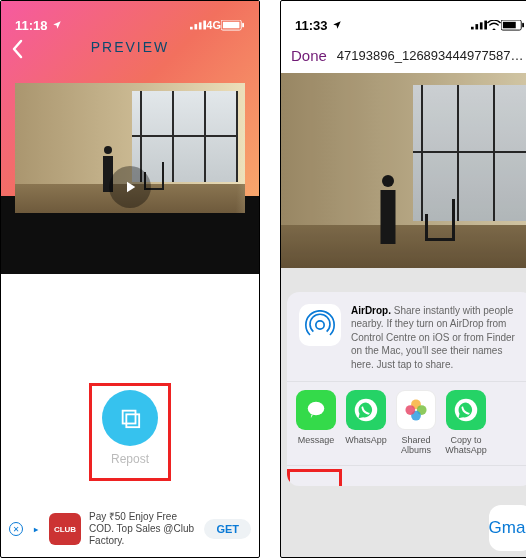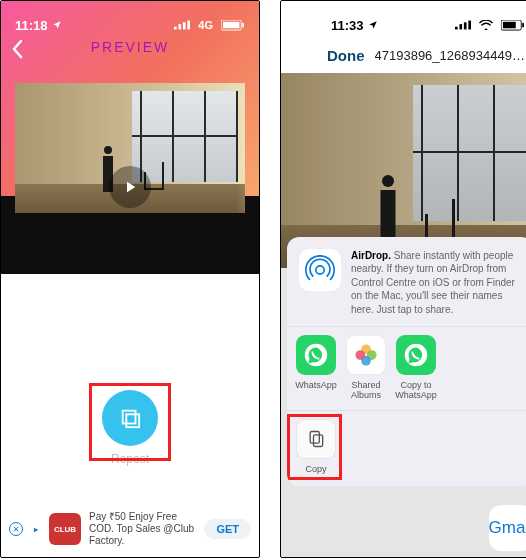--- a/index.html
+++ b/index.html
@@ -15,41 +15,40 @@
   .panes { display: flex; width: 100%; height: 100%; }
   .phone {
     width: 260px;
     height: 558px;
     background: #fff;
     border: 1px solid #000;
     position: relative;
     flex: none;
     overflow: hidden;
     border-radius: 2px;
-    padding-left: 36px;
   }
   .phone + .phone { margin-left: 20px; }
 
   
   .statusbar {
     height: 38px;
     display: flex; align-items: center; justify-content: space-between;
     padding: 10px 14px 0 14px;
     font-size: 13px; font-weight: 600; color: #fff;
   }
-  .status-right { display: flex; align-items: center; gap: 8px; }
+  .status-right { display: flex; align-items: center; gap: 0; }
   .left .hero {
     height: 195px;
     background: linear-gradient(135deg,#f65aa0 0%, #f2705e 50%, #f8a66c 100%);
     position: absolute; top: 0; left: 0; right: 0;
   }
   .left .statusbar { position: absolute; top: 0; left: 0; right: 0; z-index: 2; }
   .left .titlebar {
     position: absolute; top: 38px; left: 0; right: 0; height: 34px;
-    text-align: center; color: #a21caf; font-size: 14px; letter-spacing: 2px; font-weight: 500;
+    text-align: center; color: #0c4a6e; font-size: 14px; letter-spacing: 2px; font-weight: 500;
     z-index: 2;
   }
   .left .back { position: absolute; left: 10px; top: 0; width: 20px; height: 20px; }
 
   .left .video {
     position: absolute; top: 82px; left: 14px; right: 14px; height: 130px;
     background: linear-gradient(180deg,#c7b493 0%, #a38d6d 100%);
     z-index: 2; overflow: hidden;
   }
   .left .blackbar {
@@ -57,21 +56,21 @@
   }
   .left .playbtn {
     position: absolute; top: 165px; left: 50%; transform: translateX(-50%);
     width: 42px; height: 42px; border-radius: 50%;
     background: rgba(0,0,0,0.35); z-index: 3;
     display: flex; align-items: center; justify-content: center;
   }
 
   .left .repostwrap {
     position: absolute; top: 385px; left: 50%; transform: translateX(-50%);
-    width: 76px; height: 72px; text-align: center;
+    width: 76px; height: 92px; text-align: center;
   }
   .left .repostwrap .redbox {
     position: absolute; inset: -3px; border: 3px solid #e22; pointer-events: none;
   }
   .repost-circle {
     width: 56px; height: 56px; border-radius: 50%;
     background: #36c2ee; margin: 4px auto 6px;
     display: flex; align-items: center; justify-content: center;
   }
   .repost-label { font-size: 12px; color: #bbb; }
@@ -129,21 +128,21 @@
     border-left:2px solid #1a1a1a; border-bottom:2px solid #1a1a1a;
   }
   .room .chair::after { content:""; position:absolute; right:-2px; top:-10px; width:2px; height:28px; background:#1a1a1a; }
 
   
   .right .statusbar { color: #000; }
   .right .topbar {
     height: 32px; padding: 0 10px; display: flex; align-items: center; gap: 10px;
     font-size: 15px;
   }
-  .right .done { color: #0c4a6e; font-weight: 700; }
+  .right .done { color: #701a75; font-weight: 400; }
   .right .fname { flex: 1; white-space: nowrap; overflow: hidden; text-overflow: ellipsis; font-size: 13px; }
 
   .right .bigvideo { position: absolute; top: 72px; left: 0; right: 0; height: 195px; }
   .right .dim { position:absolute; top:72px; left:0; right:0; bottom:0; background:rgba(0,0,0,0.1); }
 
   .right .sharesheet {
     position: absolute; left: 6px; right: 6px; bottom: 6px;
     display: flex; flex-direction: column; gap: 19px; align-items: flex-end;
   }
   .sheet-body {
@@ -355,20 +354,29 @@
               <path d="M6 30 a17 17 0 1 1 24 0" fill="none" stroke="#0a7ad6" stroke-width="2"></path>
             </svg>
           </div>
           <div class="airdrop-text">
             <b>AirDrop.</b>
             <span>Share instantly with people nearby. If they turn on AirDrop from Control Centre on iOS or from Finder on the Mac, you'll see their names here. Just tap to share.</span>
           </div>
         </div>
 
         <div class="share-row" id="share-row">
+            <div class="share-item">
+              <div class="appicon" style="background:#34da4a;">
+                <svg width="24" height="24" viewBox="0 0 32 32">
+                  <ellipse cx="16" cy="14" rx="11" ry="9" fill="#fff"></ellipse>
+                  <path d="M12 22l-3 5 1-5z" fill="#fff"></path>
+                </svg>
+              </div>
+              <span>Message</span>
+            </div>
             <div class="share-item">
               <div class="appicon" style="background:#25d366;">
                 <svg width="24" height="24" viewBox="0 0 32 32">
                   <circle cx="16" cy="16" r="15" fill="#fff"></circle>
                   <path d="M16 6a10 10 0 0 0-8.6 15L6 27l6.2-1.3A10 10 0 1 0 16 6z" fill="#25d366"></path>
                   <path d="M12 11c0 0 1 4 3 6s6 3 6 3l-1 2c0 0-4 0-7-3s-3-7-3-7z" fill="#fff"></path>
                 </svg>
               </div>
               <span>WhatsApp</span>
             </div>
@@ -390,29 +398,20 @@
                   <path d="M16 6a10 10 0 0 0-8.6 15L6 27l6.2-1.3A10 10 0 1 0 16 6z" fill="#25d366"></path>
                   <path d="M12 11c0 0 1 4 3 6s6 3 6 3l-1 2c0 0-4 0-7-3s-3-7-3-7z" fill="#fff"></path>
                 </svg>
               </div>
               <span>Copy to WhatsApp</span>
             </div>
           </div>
 
         <div class="action-row" id="action-row" style="position:relative">
           <div class="redbox2" style="left:0px;top:3px"></div>
-            <div class="action-item">
-              <div class="appicon">
-                <svg width="20" height="20" viewBox="0 0 24 24">
-                  <rect x="5" y="3" width="11" height="14" rx="2" fill="none" stroke="#555" stroke-width="1.6"></rect>
-                  <rect x="9" y="7" width="11" height="14" rx="2" fill="none" stroke="#555" stroke-width="1.6"></rect>
-                </svg>
-              </div>
-              <span>Copy</span>
-            </div>
           </div>
       </div>
 
       <div class="cancel-btn">Gmail</div>
     </div>
 
   </div>
 </div>
 
 </body></html>

